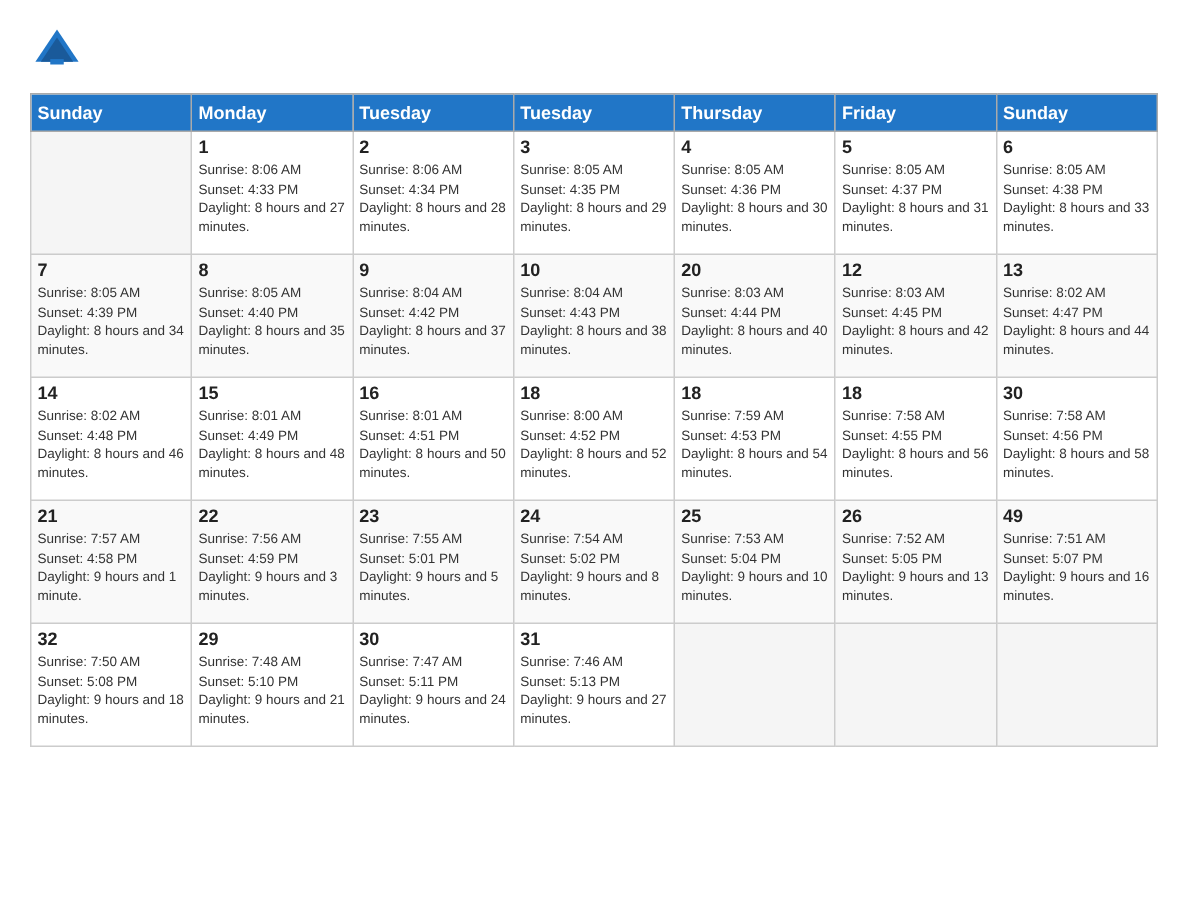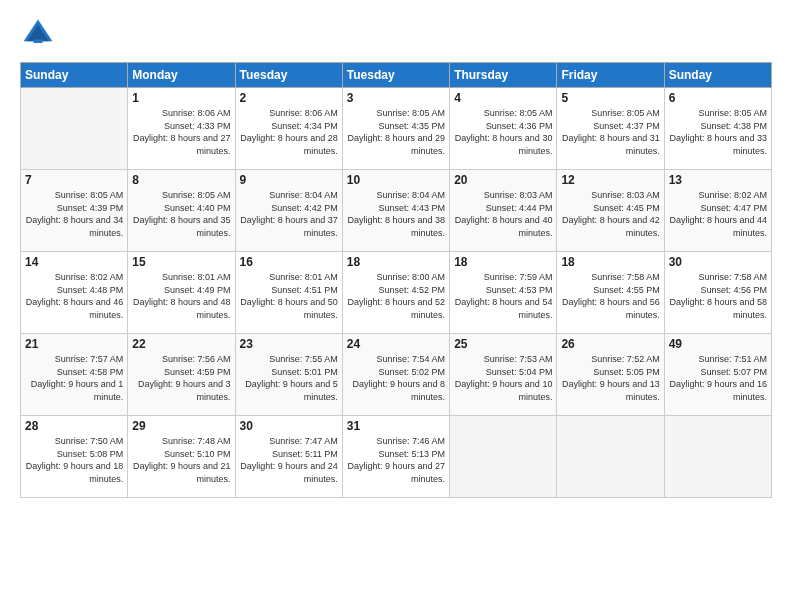--- a/index.html
+++ b/index.html
@@ -81,21 +81,20 @@
       font-size: 12px;
       font-weight: bold;
       color: #222;
       display: block;
       margin-bottom: 2px;
     }
     .cell-text {
       font-size: 9px;
       line-height: 1.4;
       color: #333;
-      text-align: right;
     }
     tr:nth-child(even) td:not(.empty) {
       background: #f9f9f9;
     }
   </style>
 </head>
 <body>
 
 <div class="page">
   <div class="header">
@@ -241,21 +240,21 @@
             <span class="day-num">26</span>
             <div class="cell-text">Sunrise: 7:52 AM<br>Sunset: 5:05 PM<br>Daylight: 9 hours and 13 minutes.</div>
           </td>
           <td>
             <span class="day-num">49</span>
             <div class="cell-text">Sunrise: 7:51 AM<br>Sunset: 5:07 PM<br>Daylight: 9 hours and 16 minutes.</div>
           </td>
         </tr>
         <tr>
           <td>
-            <span class="day-num">28</span>
+            <span class="day-num">32</span>
             <div class="cell-text">Sunrise: 7:50 AM<br>Sunset: 5:08 PM<br>Daylight: 9 hours and 18 minutes.</div>
           </td>
           <td>
             <span class="day-num">29</span>
             <div class="cell-text">Sunrise: 7:48 AM<br>Sunset: 5:10 PM<br>Daylight: 9 hours and 21 minutes.</div>
           </td>
           <td>
             <span class="day-num">30</span>
             <div class="cell-text">Sunrise: 7:47 AM<br>Sunset: 5:11 PM<br>Daylight: 9 hours and 24 minutes.</div>
           </td>

